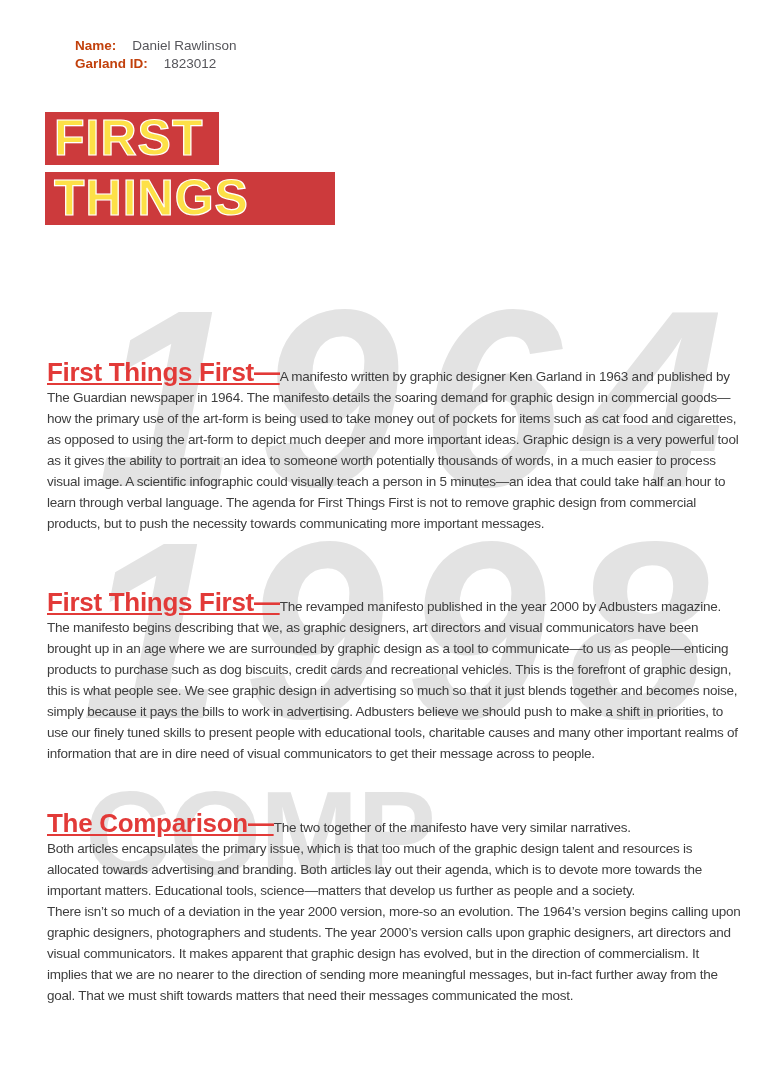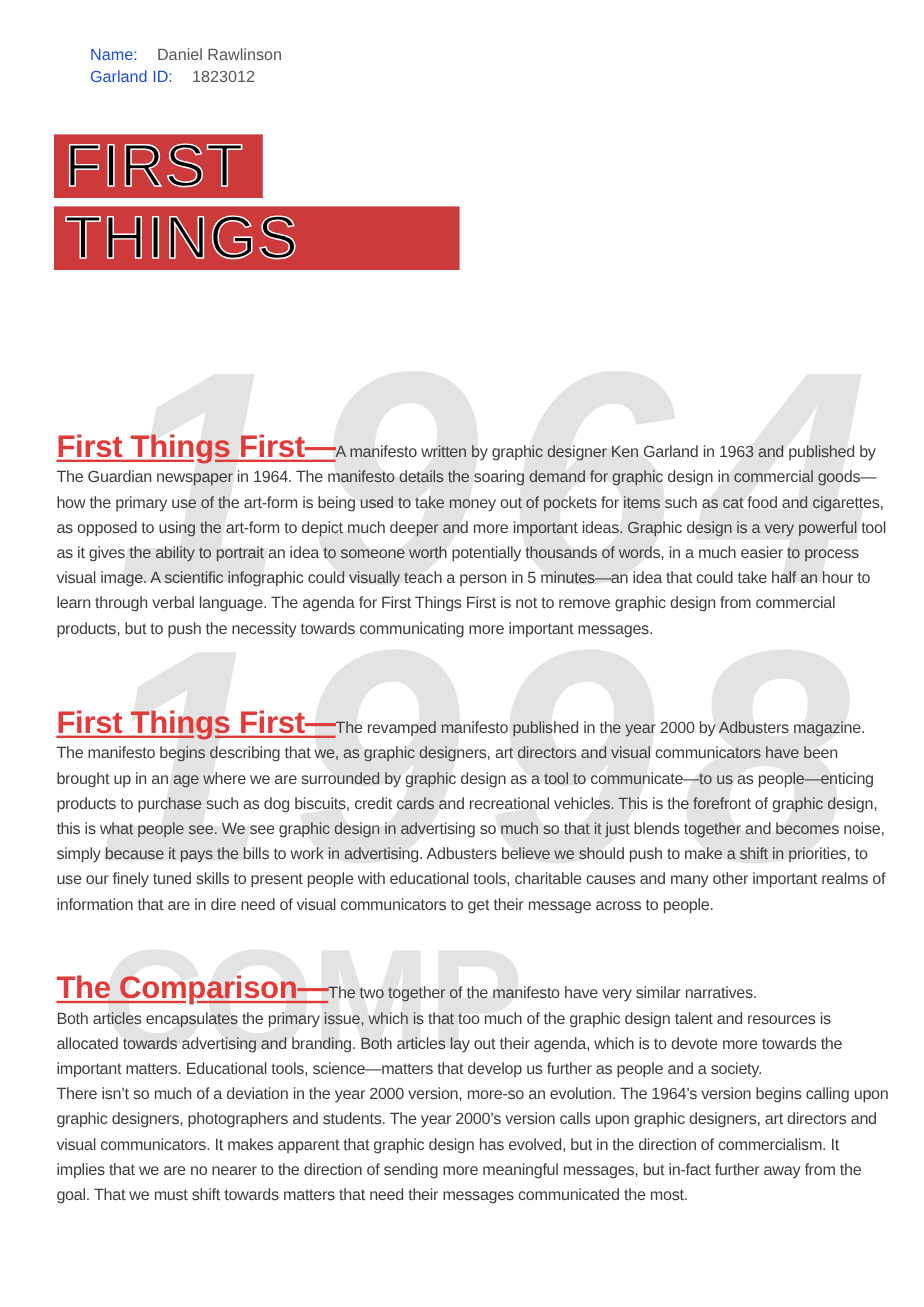--- a/index.html
+++ b/index.html
@@ -2,33 +2,33 @@
 <html><head>
 <meta charset="utf-8">
 <style>
   html,body { margin:0; padding:0; background:#ffffff; }
   .page {
     position:relative; width:770px; height:1089px; background:#ffffff;
     font-family:"Liberation Sans", sans-serif; overflow:hidden;
   }
   
   .student { position:absolute; left:47px; top:37px; font-size:13.5px; line-height:17.5px; color:#55555a; z-index:2; }
-  .student .lbl { color:#1d4ed8; font-weight:normal;padding-left:28px; }
+  .student .lbl { color:#c2410c; font-weight:bold;padding-left:28px; }
   .student .val { margin-left:16px; }
   
   .titlebar {
     position:absolute; left:45px; height:53px; background:#cc3a3c; box-sizing:border-box;
     display:flex; align-items:center; padding-left:9px; z-index:2;
   }
   .titlebar span {
-    color:#000000; font-weight:normal; font-size:50px; letter-spacing:1px;
+    color:#fde047; font-weight:bold; font-size:50px; letter-spacing:1px;
     -webkit-text-stroke:1.2px #ffffff; transform:translateY(-1px); white-space:nowrap;
   }
   #bar1 { top:112px; width:174px; }
-  #bar2 { top:172px; width:338px; }
+  #bar2 { top:172px; width:290px; }
   #bar3 { top:232px; width:672px; }
   
   .wm { position:absolute; color:#e3e3e3; font-weight:bold; line-height:1; z-index:0; white-space:nowrap; }
   .wm-num  { font-style:italic; font-size:252px; letter-spacing:22px; }
   .wm-word { font-size:118px; letter-spacing:-1px; }
   #wm-1964 { left:82px;  top:273px;margin-left:15px; }
   #wm-2000 { left:82px;  top:505px; }
   #wm-comp { left:85px;  top:774px; }
   #wm-arison { left:243px; top:879px; }
   

